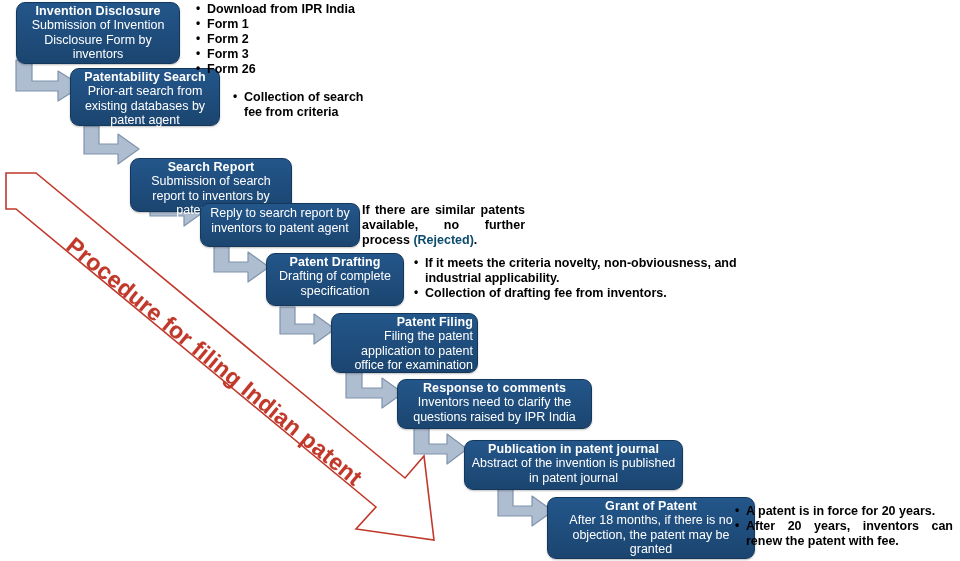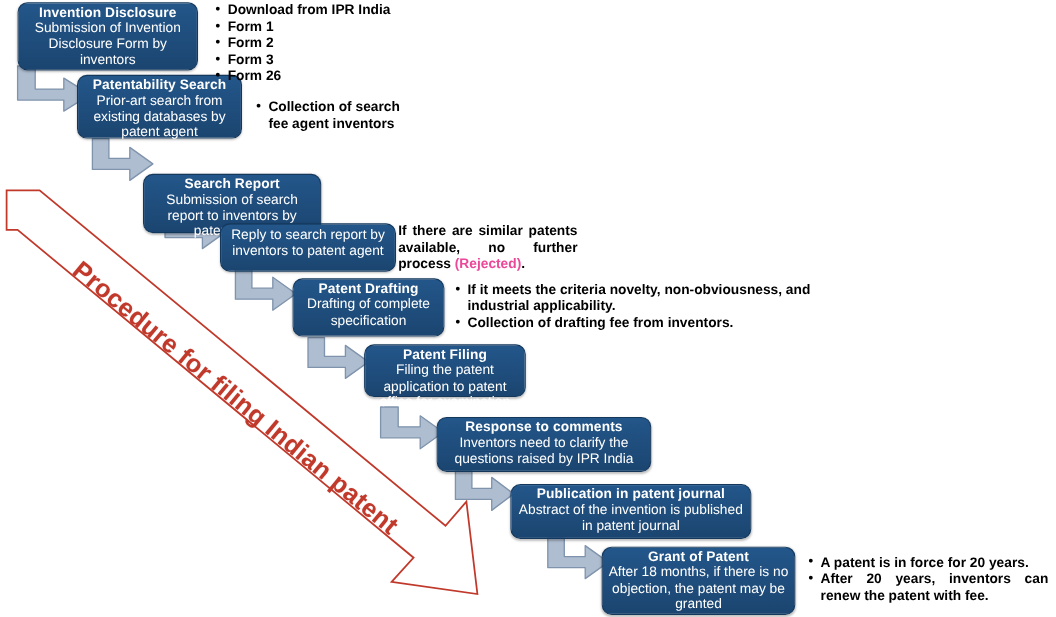--- a/index.html
+++ b/index.html
@@ -54,21 +54,21 @@
     font-weight:bold;
     z-index:6;
   }
   .note ul{margin:0;padding:0;list-style:none;}
   .note li{position:relative;padding-left:11px;margin:0 0 0 0;}
   .note li:before{
     content:"\2022";
     position:absolute;left:0;top:-1px;font-size:12px;
   }
   .note .just{text-align:justify;text-align-last:left;}
-  .rejected{color:#ec4899;}
+  .rejected{color:#0c4a6e;}
 
   
   #redarrow{position:absolute;left:0;top:0;width:960px;height:561px;z-index:2;pointer-events:none;}
   #redlabel{
     position:absolute;
     z-index:4;
     color:#C0392B;
     font-weight:bold;
     font-size:23px;
     letter-spacing:.4px;
@@ -152,53 +152,53 @@
 
   <div class="node" style="left:200px;top:203px;width:160px;height:44px;padding-top:2px;">
     <span class="bdy">Reply to search report by inventors to patent agent</span>
   </div>
 
   <div class="node" style="left:266px;top:253px;width:138px;height:53px;">
     <span class="ttl">Patent Drafting</span>
     <span class="bdy">Drafting of complete specification</span>
   </div>
 
-  <div class="node" style="left:331px;top:313px;width:147px;height:48px;">
+  <div class="node" style="left:331px;top:313px;width:147px;height:60px;text-align:right;">
     <span class="ttl">Patent Filing</span>
     <span class="bdy">Filing the patent application to patent office for examination</span>
   </div>
 
   <div class="node" style="left:397px;top:379px;width:195px;height:50px;">
     <span class="ttl">Response to comments</span>
     <span class="bdy">Inventors need to clarify the questions raised by IPR India</span>
   </div>
 
   <div class="node" style="left:464px;top:440px;width:219px;height:50px;">
     <span class="ttl">Publication in patent journal</span>
     <span class="bdy">Abstract of the invention is published in patent journal</span>
   </div>
 
-  <div class="node" style="left:547px;top:497px;width:176px;height:62px;">
+  <div class="node" style="left:547px;top:497px;width:208px;height:62px;">
     <span class="ttl">Grant of Patent</span>
     <span class="bdy">After  18 months, if there is no objection, the patent may be granted</span>
   </div>
 
   <div class="note" style="left:196px;top:2px;width:210px;">
     <ul>
       <li>Download from IPR India</li>
       <li>Form 1</li>
       <li>Form 2</li>
       <li>Form 3</li>
       <li>Form 26</li>
     </ul>
   </div>
 
   <div class="note" style="left:233px;top:90px;width:150px;">
     <ul>
-      <li>Collection of search fee agent inventors</li>
+      <li>Collection of search fee from criteria</li>
     </ul>
   </div>
 
   <div class="note" style="left:362px;top:203px;width:163px;">
     <div class="just">
       <span>If there are similar patents available, no further process </span><span class="rejected">(Rejected)</span><span>.</span>
     </div>
   </div>
 
   <div class="note" style="left:414px;top:256px;width:346px;">

